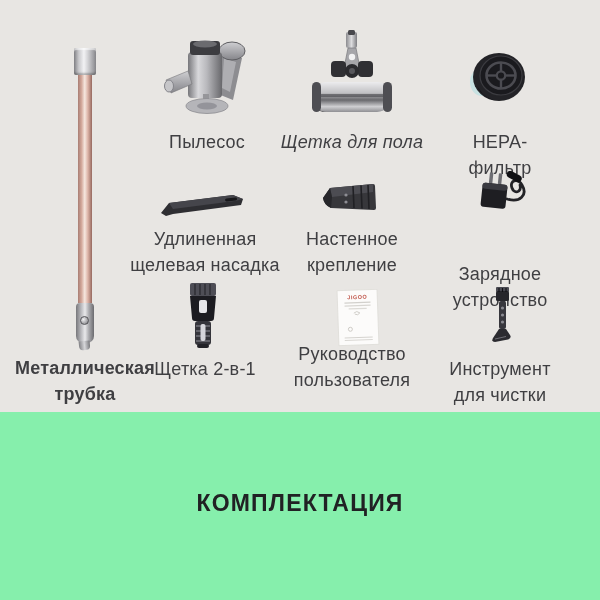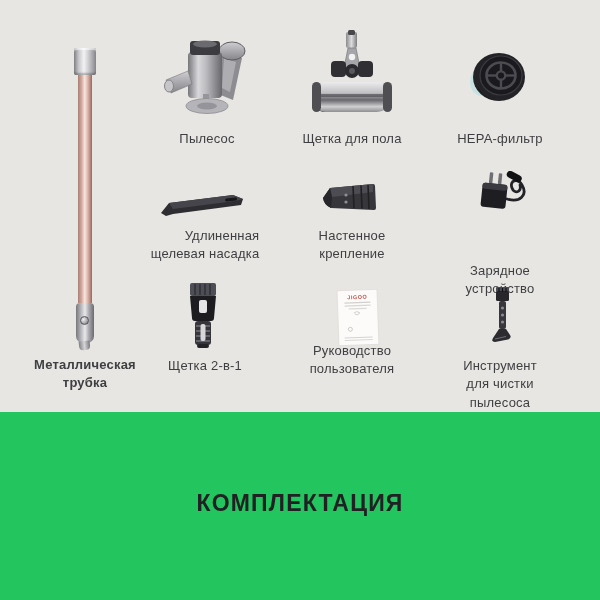--- a/index.html
+++ b/index.html
@@ -1,23 +1,23 @@
 <!DOCTYPE html>
 <html><head>
 <meta charset="utf-8">
 <style>
   html,body{margin:0;padding:0;}
   body{font-family:"Liberation Sans", sans-serif; background:#ffffff;}
   .stage{position:relative; width:600px; height:600px; margin:0 auto; overflow:hidden; background:#ffffff;}
   .photo-section{position:absolute; left:0; top:0; width:600px; height:412px; background:#e8e6e3;}
-  .bottom-section{position:absolute; left:0; top:412px; width:600px; height:188px; background:#22c55e;}
+  .bottom-section{position:absolute; left:0; top:412px; width:600px; height:188px; background:#86efac;}
   .item-img{position:absolute;}
   .item-label{
     position:absolute; transform:translateX(-50%);
-    text-align:center; font-size:13px; line-height:1.42;
+    text-align:center; font-size:18px; line-height:1.42;
     color:#3f3f42; white-space:pre-line; letter-spacing:0.2px;
   }
   .heading{
     position:absolute; left:0; top:78px; width:100%;
     text-align:center; font-size:23px; font-weight:700;
     letter-spacing:1.2px; color:#212124;
   }
   
   .tube-collar{
     position:absolute; left:74px; top:48px; width:22px; height:27px; border-radius:2px;
@@ -111,21 +111,21 @@
       <rect x="23" y="31" width="15" height="16" rx="4" fill="#303034"></rect>
       <rect x="50" y="31" width="15" height="16" rx="4" fill="#303034"></rect>
       <circle cx="44" cy="41" r="7" fill="#2b2b2f"></circle>
       <circle cx="44" cy="41" r="3" fill="#57575c"></circle>
       <rect x="4" y="52" width="80" height="30" rx="15" fill="url(#fb-roll)"></rect>
       <path d="M4,67 a15,15 0 0 0 15,15 l-4,0 a15,15 0 0 1 -11,-15 Z" fill="#55555a"></path>
       <rect x="4" y="52" width="9" height="30" rx="4.5" fill="#4e4e53"></rect>
       <rect x="75" y="52" width="9" height="30" rx="4.5" fill="#4e4e53"></rect>
       <rect x="13" y="64" width="62" height="3" fill="#3d3d41" opacity="0.55"></rect>
     </svg>
-    <div class="item-label" style="left:352px; top:130px;">Щетка для пола</div>
+    <div class="item-label" style="left:352px; top:130px;font-style:italic;">Щетка для пола</div>
 
     <svg class="item-img" style="left:468px; top:50px;" width="62" height="56" viewBox="0 0 62 56">
       <ellipse cx="14" cy="32" rx="12" ry="14" fill="#a8dde2" opacity="0.5"></ellipse>
       <ellipse cx="31" cy="27" rx="26" ry="24" fill="#232327"></ellipse>
       <ellipse cx="33" cy="25.5" rx="21" ry="19.5" fill="#1a1a1e" stroke="#3c3c41" stroke-width="1.2"></ellipse>
       <ellipse cx="33" cy="25.5" rx="14.5" ry="13" fill="none" stroke="#4b4b51" stroke-width="2.6"></ellipse>
       <circle cx="33" cy="25.5" r="4.2" fill="none" stroke="#4b4b51" stroke-width="2.2"></circle>
       <g stroke="#4b4b51" stroke-width="2.4">
         <line x1="33" y1="21.5" x2="33" y2="12.8"></line>
         <line x1="33" y1="29.5" x2="33" y2="38.2"></line>
@@ -134,21 +134,21 @@
       </g>
       <path d="M9,36 a26,24 0 0 0 22,15 a26,24 0 0 1 -20,-12 Z" fill="#0f0f12"></path>
     </svg>
     <div class="item-label" style="left:500px; top:130px;">HEPA-фильтр</div>
 
     <svg class="item-img" style="left:159px; top:192px;" width="86" height="27" viewBox="0 0 86 27">
       <path d="M2,21 L10,11 L74,3 L84,7 L82,13 L14,22 L7,24 Z" fill="#2e2e32"></path>
       <path d="M10,11 L74,3 L84,7 L76,9 L14,17 Z" fill="#45454b"></path>
       <rect x="66" y="6" width="12" height="3" rx="1.5" fill="#17171a" transform="rotate(-6 72 7)"></rect>
     </svg>
-    <div class="item-label" style="left:205px; top:227px;text-align:right;">Удлиненная
+    <div class="item-label" style="left:205px; top:227px;">Удлиненная
 щелевая насадка</div>
 
     <svg class="item-img" style="left:319px; top:181px;" width="60" height="34" viewBox="0 0 60 34">
       <path d="M4,17 L11,7 L54,3 Q56,3 56,5 L57,27 Q57,29 55,29 L12,27 Q5,24 4,17 Z" fill="#37373b"></path>
       <path d="M11,7 L54,3 L54,11 L13,16 Z" fill="#4c4c52"></path>
       <path d="M4,17 L11,7 L13,16 L12,27 Q5,24 4,17 Z" fill="#27272b"></path>
       <g stroke="#202024" stroke-width="1.6">
         <line x1="34" y1="5" x2="35" y2="27"></line>
         <line x1="42" y1="4.5" x2="43" y2="27.5"></line>
         <line x1="49" y1="4" x2="50" y2="28"></line>

